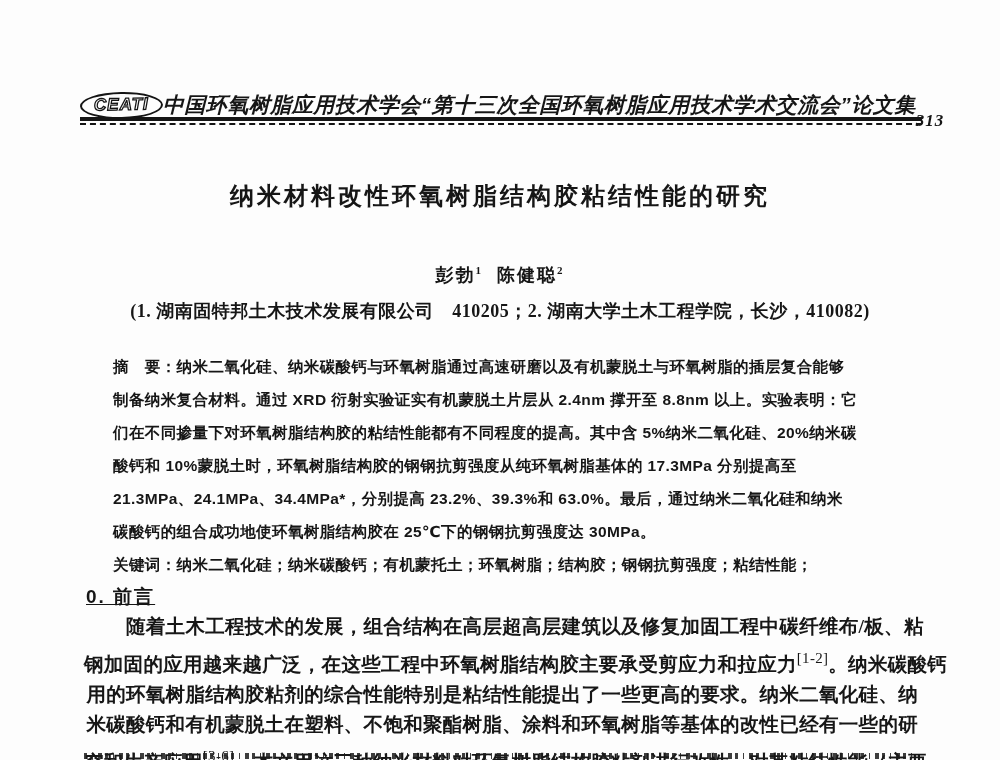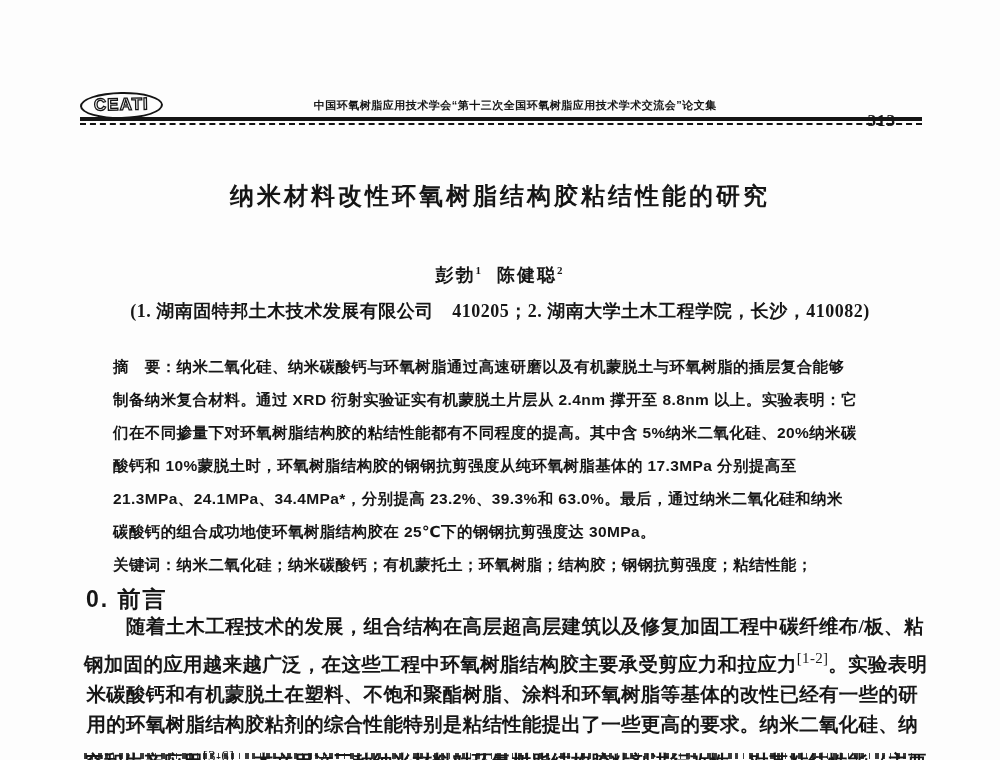--- a/index.html
+++ b/index.html
@@ -10,35 +10,36 @@
     color:#161616;
     overflow:hidden;
   }
   .page{position:relative;width:1000px;height:760px;background:#fdfdfd;}
 
   
   .header-row{
     position:absolute;top:90px;left:80px;right:78px;
     display:flex;align-items:center;justify-content:space-between;
     height:30px;
+    font-style:italic;
   }
   .logo{
     display:inline-block;
     border:2px solid #141414;
     border-radius:50%;
     padding:1px 12px 2px 12px;
     font-family:"Liberation Sans","DejaVu Sans",sans-serif;
     font-weight:800;font-size:17px;letter-spacing:1px;
     color:#ffffff;
     -webkit-text-stroke:1.3px #141414;
     transform:rotate(-1deg);
   }
   .proceedings{
     font-family:"Liberation Sans","DejaVu Sans",sans-serif;
-    font-weight:700;font-size:11px;letter-spacing:0.5px;
+    font-weight:700;font-size:21px;letter-spacing:0.5px;
     white-space:nowrap;
   }
   .pageno{
     font-weight:700;font-size:17px;letter-spacing:1px;
     padding-right:26px;
     margin-top:32px;
   }
   .header-rule{position:absolute;left:80px;right:78px;top:117px;}
   .header-rule .r1{border-top:4px solid #151515;}
   .header-rule .r2{margin-top:2px;border-top:2.5px dashed #151515;}
@@ -68,21 +69,21 @@
     position:absolute;top:350px;left:113px;right:100px;
     font-family:"Liberation Sans","DejaVu Sans",sans-serif;
     font-weight:700;font-size:15.5px;
   }
   .abstract .aline{line-height:33px;white-space:nowrap;letter-spacing:0.4px;}
 
   
   .section-heading{
     position:absolute;top:584px;left:86px;
     font-family:"Liberation Sans","DejaVu Sans",sans-serif;
-    font-weight:700;font-size:23px;letter-spacing:2px;
+    font-weight:700;font-size:19px;letter-spacing:2px;text-decoration:underline;
   }
   .body-para{
     position:absolute;top:612px;left:84px;right:82px;
     font-size:19.5px;font-weight:700;
   }
   .body-para .bline{line-height:30.5px;white-space:nowrap;letter-spacing:0.3px;text-align:right;}
   .body-para .indent{padding-left:42px;}
   .body-para sup{font-size:15px;font-weight:400;}
 
   
@@ -126,21 +127,21 @@
     <div class="aline">酸钙和 10%蒙脱土时，环氧树脂结构胶的钢钢抗剪强度从纯环氧树脂基体的 17.3MPa 分别提高至</div>
     <div class="aline">21.3MPa、24.1MPa、34.4MPa*，分别提高 23.2%、39.3%和 63.0%。最后，通过纳米二氧化硅和纳米</div>
     <div class="aline">碳酸钙的组合成功地使环氧树脂结构胶在 25℃下的钢钢抗剪强度达 30MPa。</div>
     <div class="aline">关键词：纳米二氧化硅；纳米碳酸钙；有机蒙托土；环氧树脂；结构胶；钢钢抗剪强度；粘结性能；</div>
   </div>
 
   <div class="section-heading">0.  前言</div>
 
   <div class="body-para">
     <div class="bline indent">随着土木工程技术的发展，组合结构在高层超高层建筑以及修复加固工程中碳纤维布/板、粘</div>
-    <div class="bline"><span>钢加固的应用越来越广泛，在这些工程中环氧树脂结构胶主要承受剪应力和拉应力</span><sup>[1-2]</sup><span>。实验表明</span></div>
+    <div class="bline"><span>钢加固的应用越来越广泛，在这些工程中环氧树脂结构胶主要承受剪应力和拉应力</span><sup>[1-2]</sup><span>。纳米碳酸钙</span></div>
+    <div class="bline">用的环氧树脂结构胶粘剂的综合性能特别是粘结性能提出了一些更高的要求。纳米二氧化硅、纳</div>
     <div class="bline">米碳酸钙和有机蒙脱土在塑料、不饱和聚酯树脂、涂料和环氧树脂等基体的改性已经有一些的研</div>
-    <div class="bline">用的环氧树脂结构胶粘剂的综合性能特别是粘结性能提出了一些更高的要求。纳米二氧化硅、纳</div>
     <div class="bline"><span>究和生产应用</span><sup>[3-6]</sup><span>。本文用这三种纳米材料对环氧树脂结构胶粘剂进行改性，对其粘结性能（主要</span></div>
   </div>
 
   <div class="clipped-line"></div>
 
 </div>
 
 </body></html>

